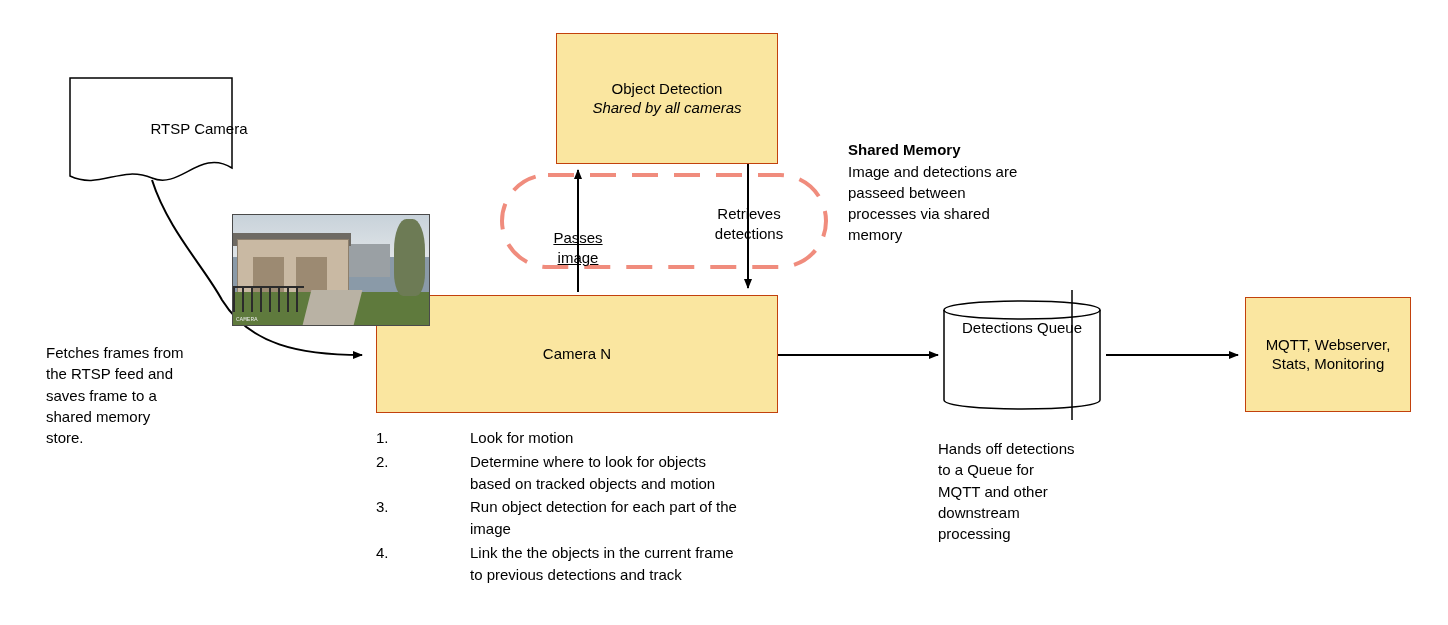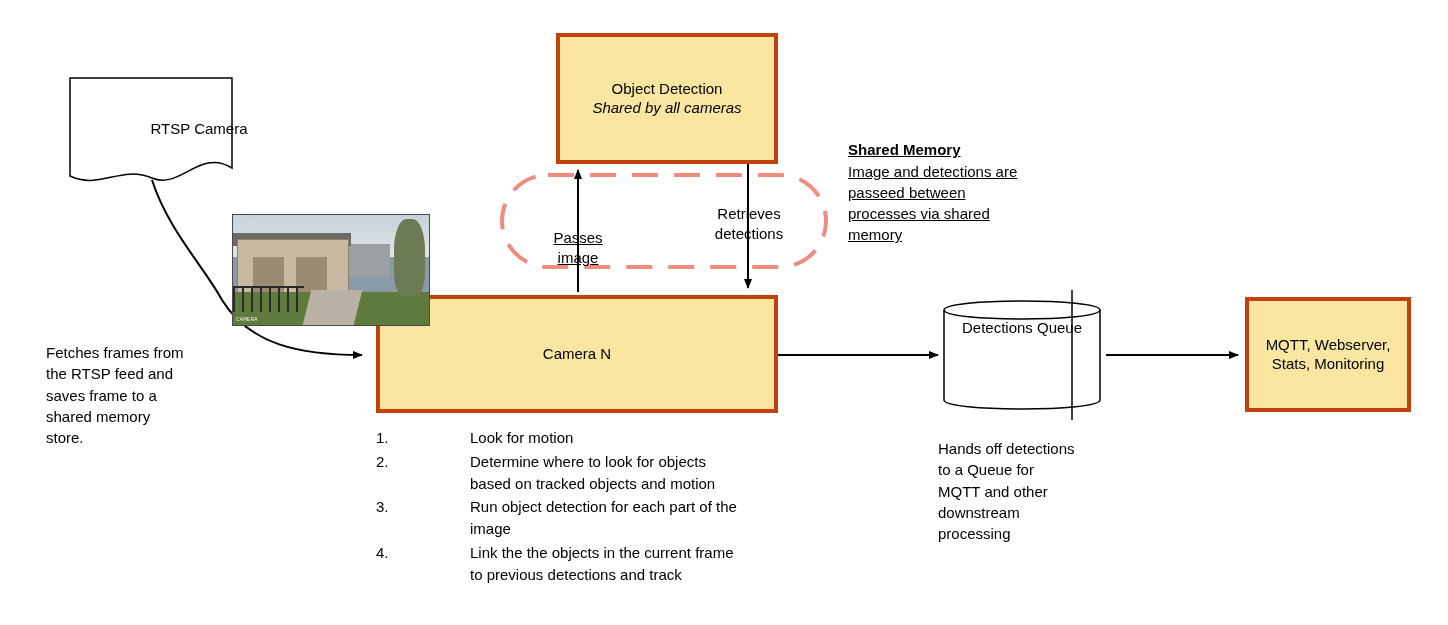--- a/index.html
+++ b/index.html
@@ -25,21 +25,21 @@
     width: 1448px;
     height: 625px;
     pointer-events: none;
   }
   .node {
     position: absolute;
     box-sizing: border-box;
   }
   .box {
     background: #fae6a0;
-    border: 4px solid #c2410c;
+    border: 1px solid #c2410c;
     display: flex;
     flex-direction: column;
     align-items: center;
     justify-content: center;
     text-align: center;
     font-size: 15px;
     line-height: 1.25;
   }
   .box .sub {
     font-style: italic;
@@ -228,21 +228,21 @@
   <div class="node box" style="left:1245px; top:297px; width:166px; height:115px;">
     <div style="white-space: pre-line;">MQTT, Webserver,
 Stats, Monitoring</div>
   </div>
 
   <div class="edge-label" style="left:528px; top:228px; width:100px;text-decoration:underline;">Passes
 image</div>
   <div class="edge-label" style="left:690px; top:204px; width:118px;">Retrieves
 detections</div>
 
-  <div class="plain-text" style="left:848px; top:118px; width:230px;text-decoration:underline;">
+  <div class="plain-text" style="left:848px; top:118px; width:230px;">
     <b>Shared Memory</b>
     <span>Image and detections are
 passeed between
 processes via shared
 memory</span>
   </div>
 
   <div class="plain-text" style="left:46px; top:342px; width:196px;">Fetches frames from
 the RTSP feed and
 saves frame to a

